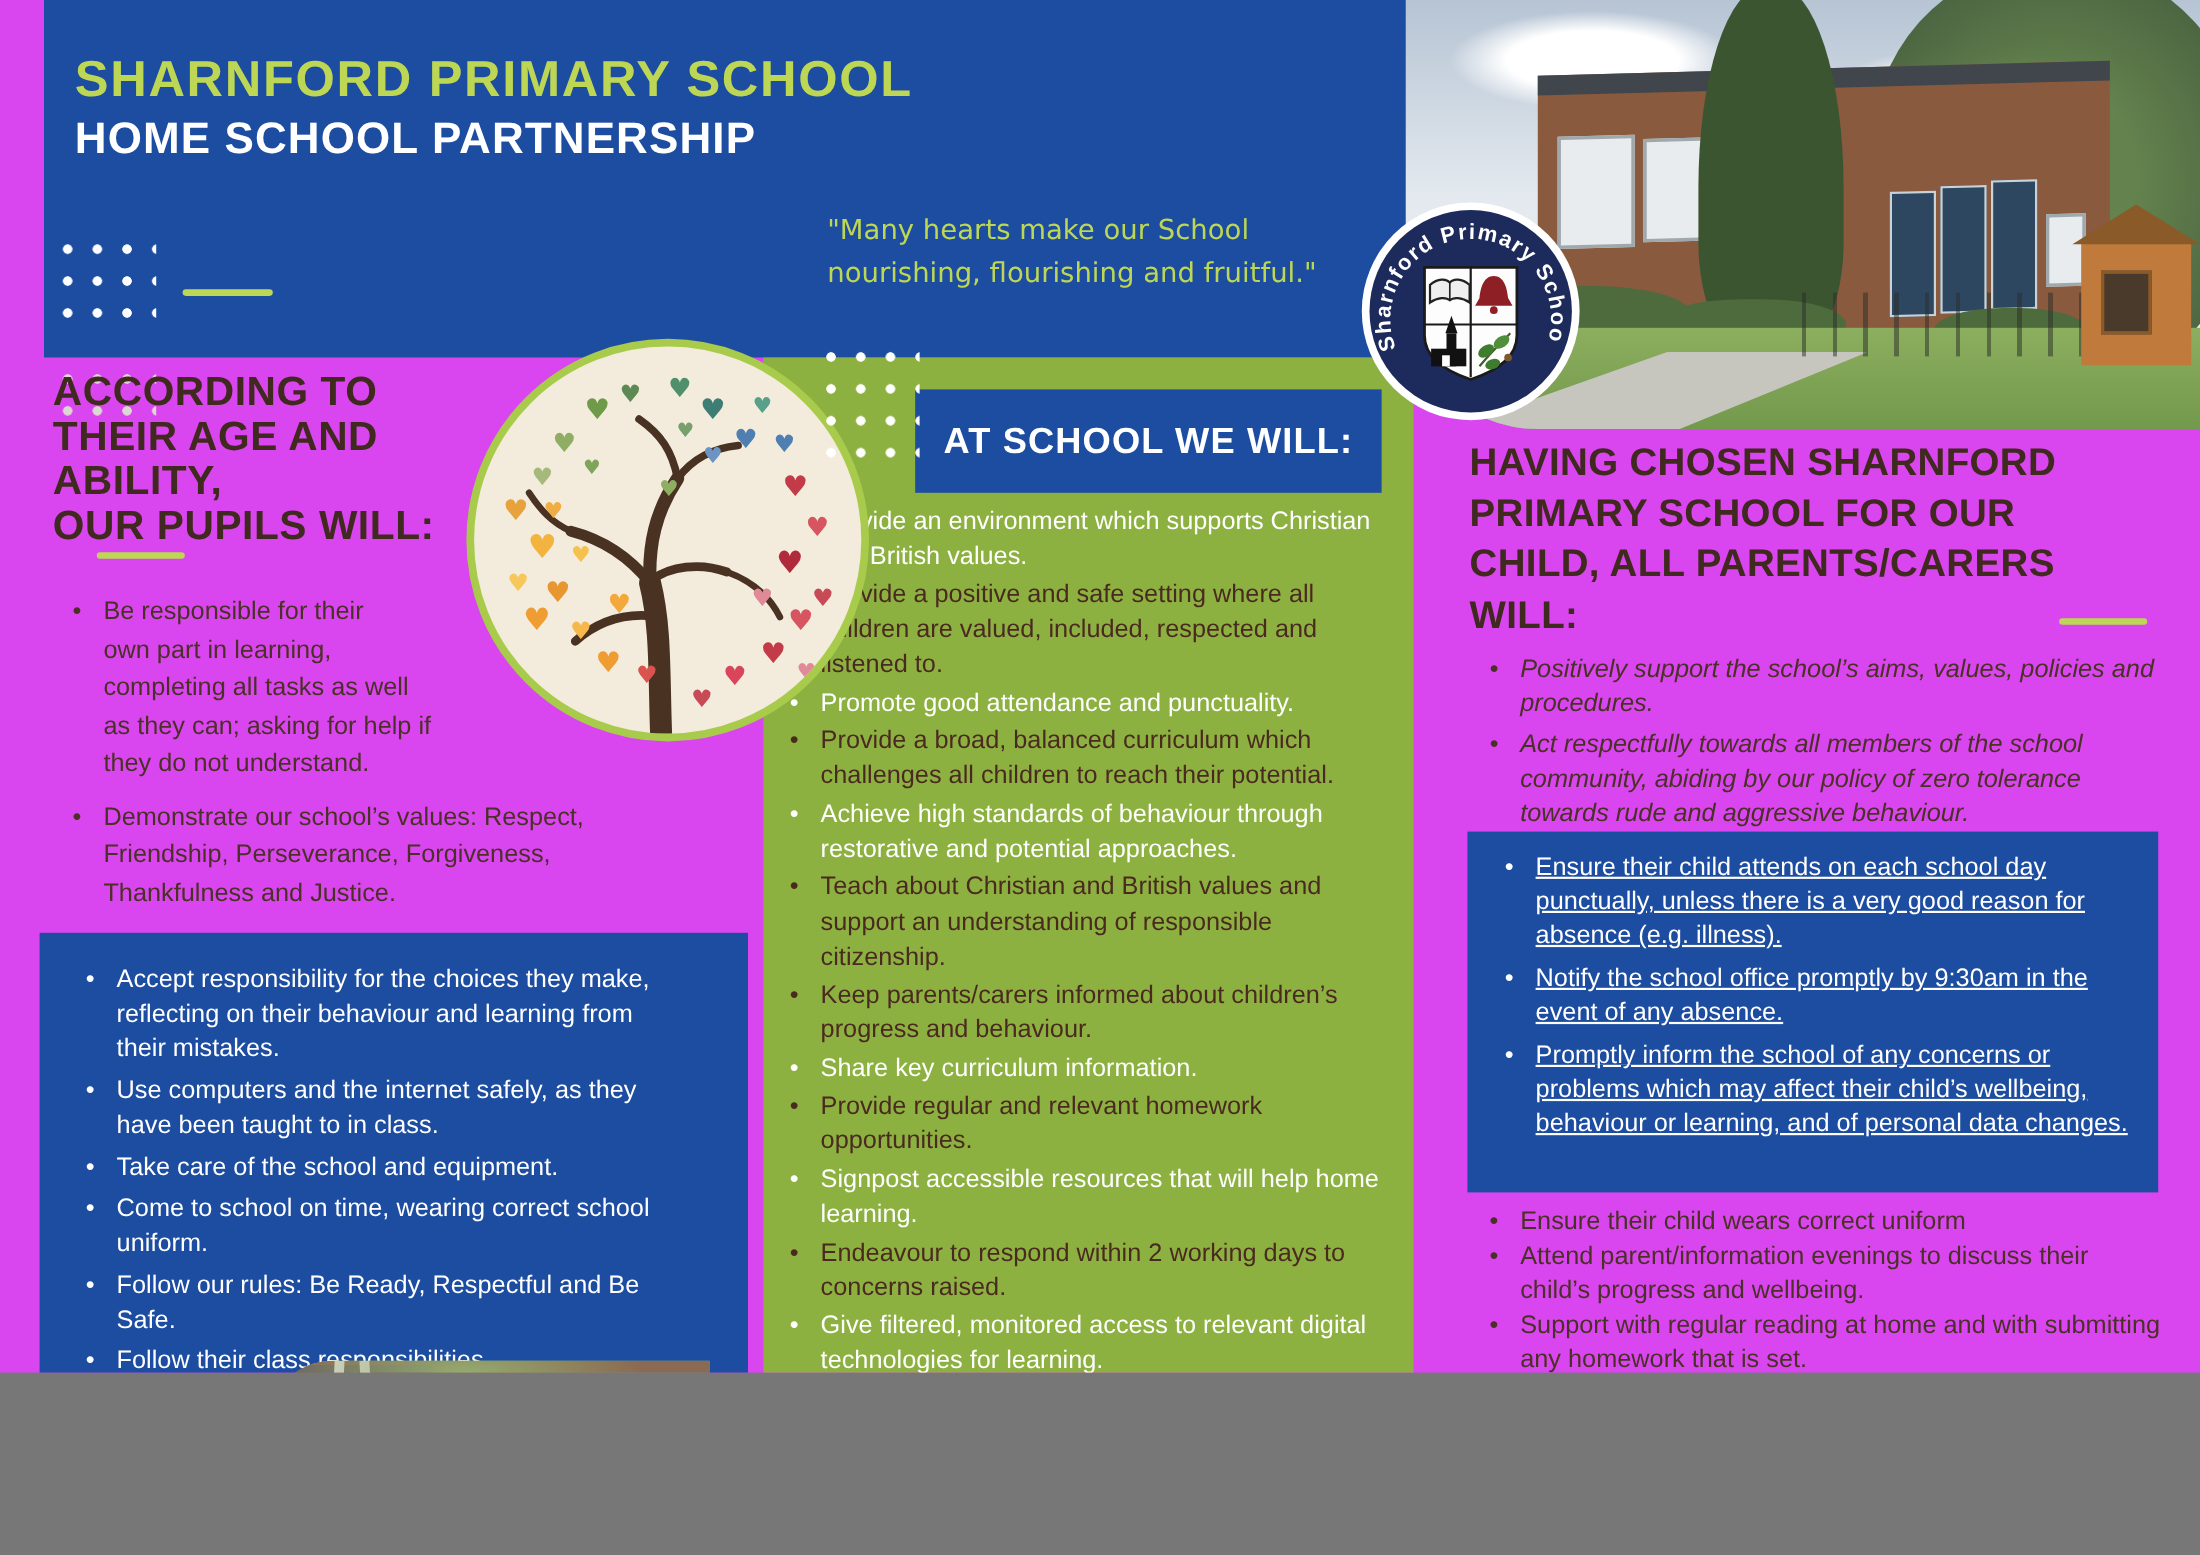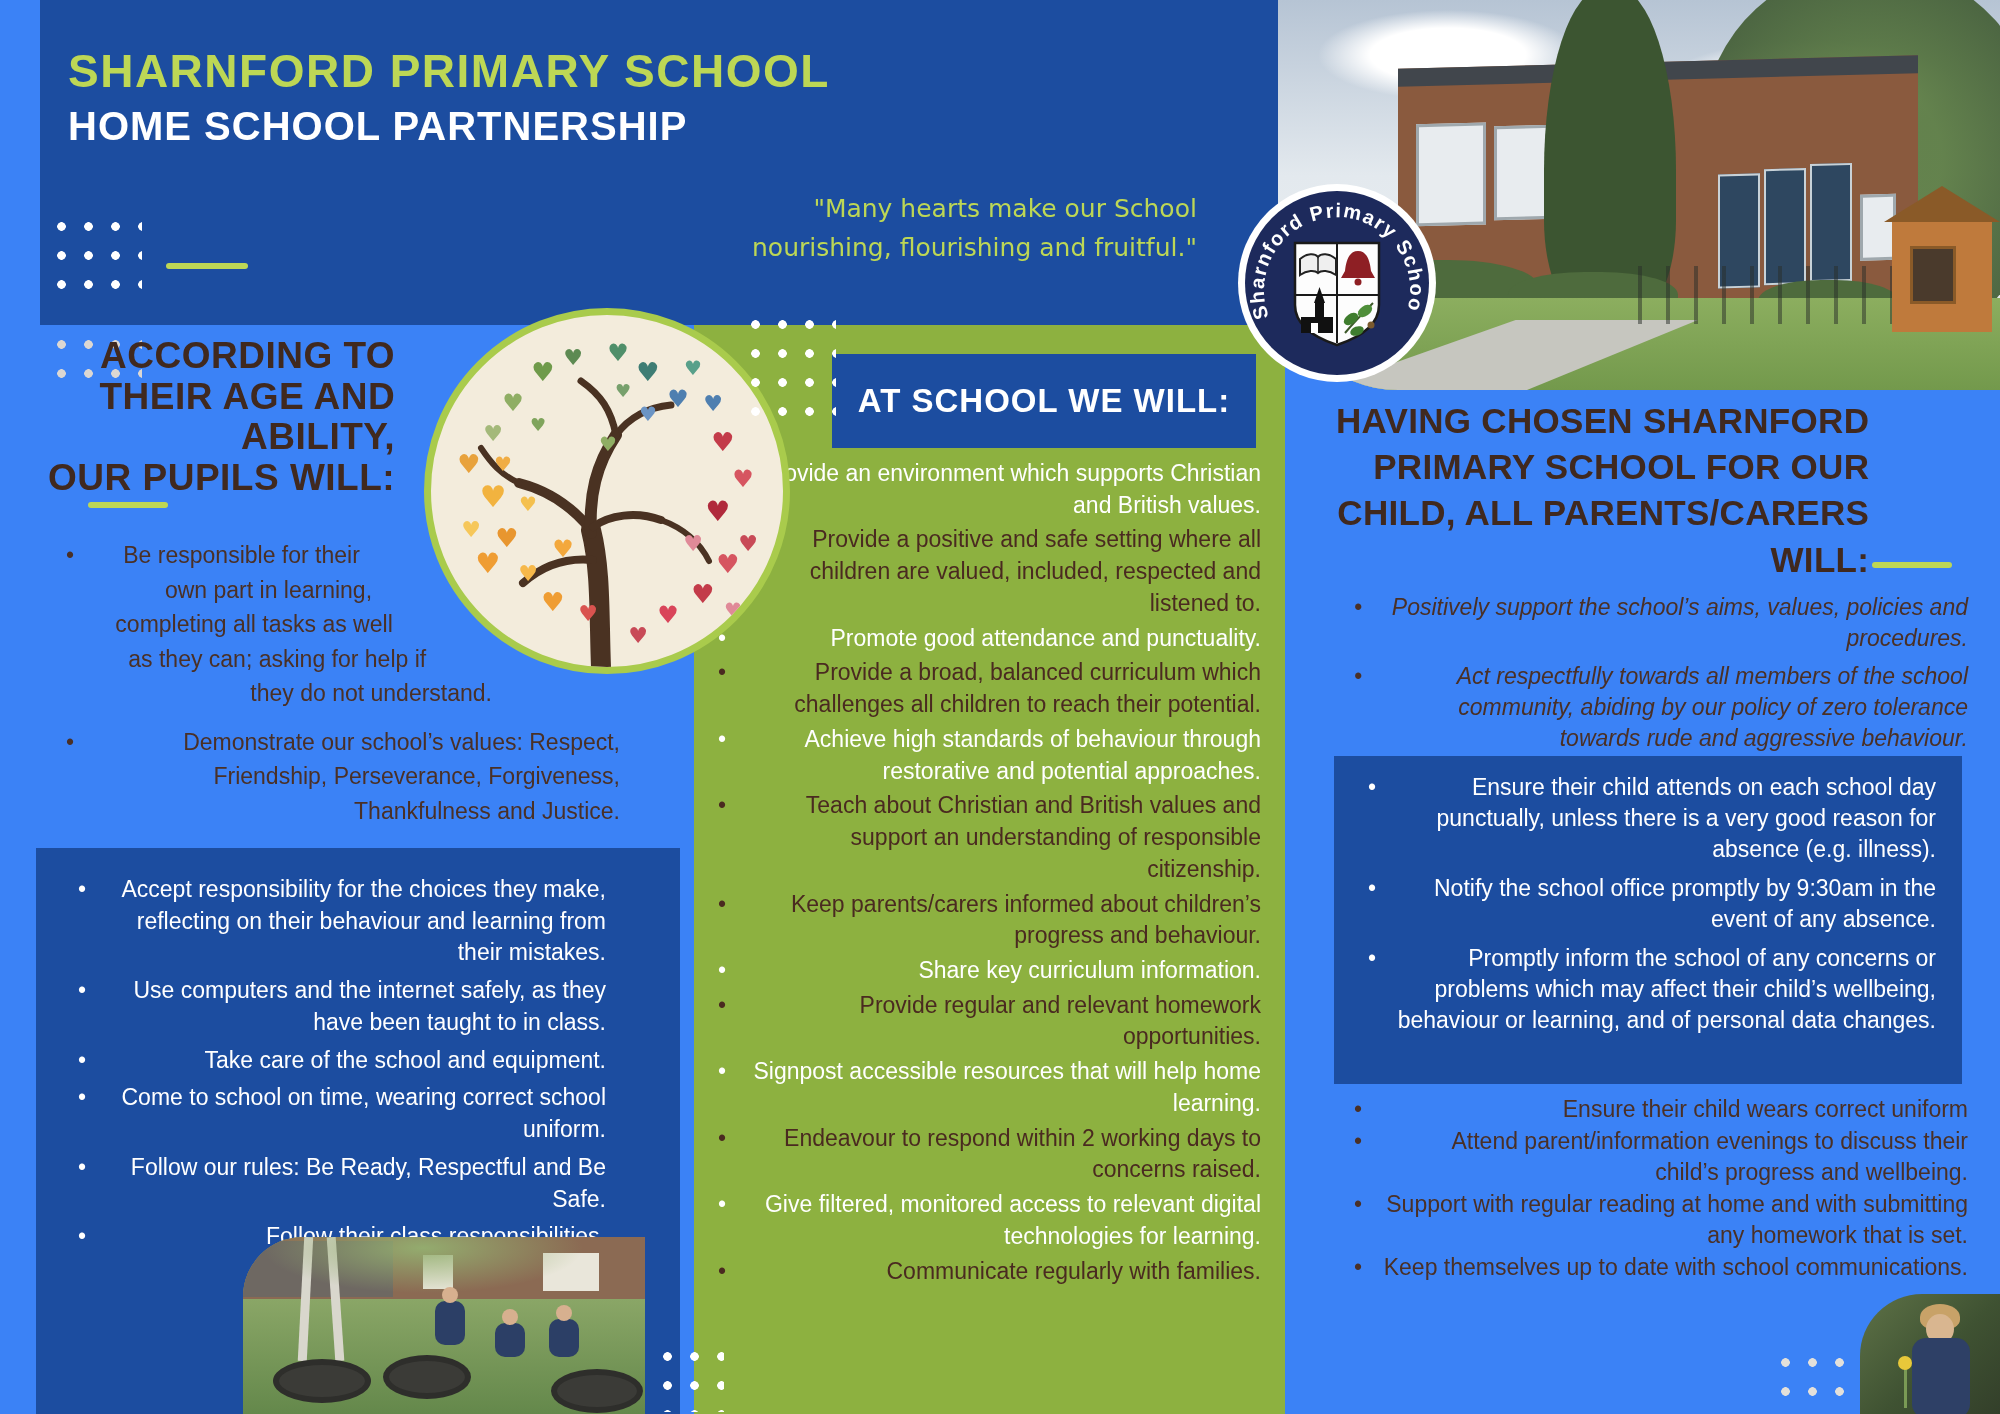--- a/index.html
+++ b/index.html
@@ -1,18 +1,18 @@
 <!DOCTYPE html>
 <html><head>
 <meta charset="utf-8">
 <style>
   html,body { margin:0; padding:0; background:#777; }
   .page {
-    position:relative; width:2000px; height:1414px; background:#3b82f6;
-    overflow:hidden; font-family:"Liberation Sans", sans-serif;text-align:right;
+    position:relative; width:2000px; height:1248px; background:#d946ef;
+    overflow:hidden; font-family:"Liberation Sans", sans-serif;
   }
   .abs { position:absolute; }
   .pre { white-space:pre-line; }
 
   
   .header-block { left:40px; top:0; width:1238px; height:325px; background:#1c4da0; }
   .header-title { left:28px; top:44px; font-size:46px; font-weight:bold; color:#bdd755; letter-spacing:1.5px; }
   .header-subtitle { left:28px; top:104px; font-size:40px; font-weight:bold; color:#ffffff; letter-spacing:1px; }
   .header-quote { left:712px; top:190px; font-size:25px; line-height:1.55; color:#bdd755; font-family:"DejaVu Sans", sans-serif; }
 
@@ -54,21 +54,21 @@
       color:#ffffff; font-weight:bold; font-size:33px; letter-spacing:1px; }
   .school-list { left:712px; top:458px; width:549px; z-index:2; }
   .school-list li { line-height:1.38; margin-bottom:3px; }
   .school-list li.light { color:#ffffff; }
   .school-list li.dark { color:#4a2a20; }
 
   
   .parents-list-a { left:1348px; top:592px; width:620px; color:#4a3026; }
   .parents-list-a li { line-height:1.36; margin-bottom:6px;font-style:italic; }
   .parents-box { left:1334px; top:756px; width:628px; height:328px; background:#1c4da0; z-index:2; }
-  .parents-box-list { position:absolute; left:28px; top:16px; width:574px; color:#ffffff; }
+  .parents-box-list { position:absolute; left:28px; top:16px; width:574px; color:#ffffff;text-decoration:underline; }
   .parents-box-list li { line-height:1.35; margin-bottom:8px; }
   .parents-list-b { left:1348px; top:1094px; width:620px; color:#4a3026; }
   .parents-list-b li { line-height:1.35; margin-bottom:1px; }
 
   
   .tree-circle { left:424px; top:308px; width:352px; height:352px; border-radius:50%;
       border:7px solid #a9cb4c; background:#f3ecdc; overflow:hidden; z-index:3; }
 
   
   .logo { left:1237px; top:183px; width:200px; height:200px; z-index:6; }

